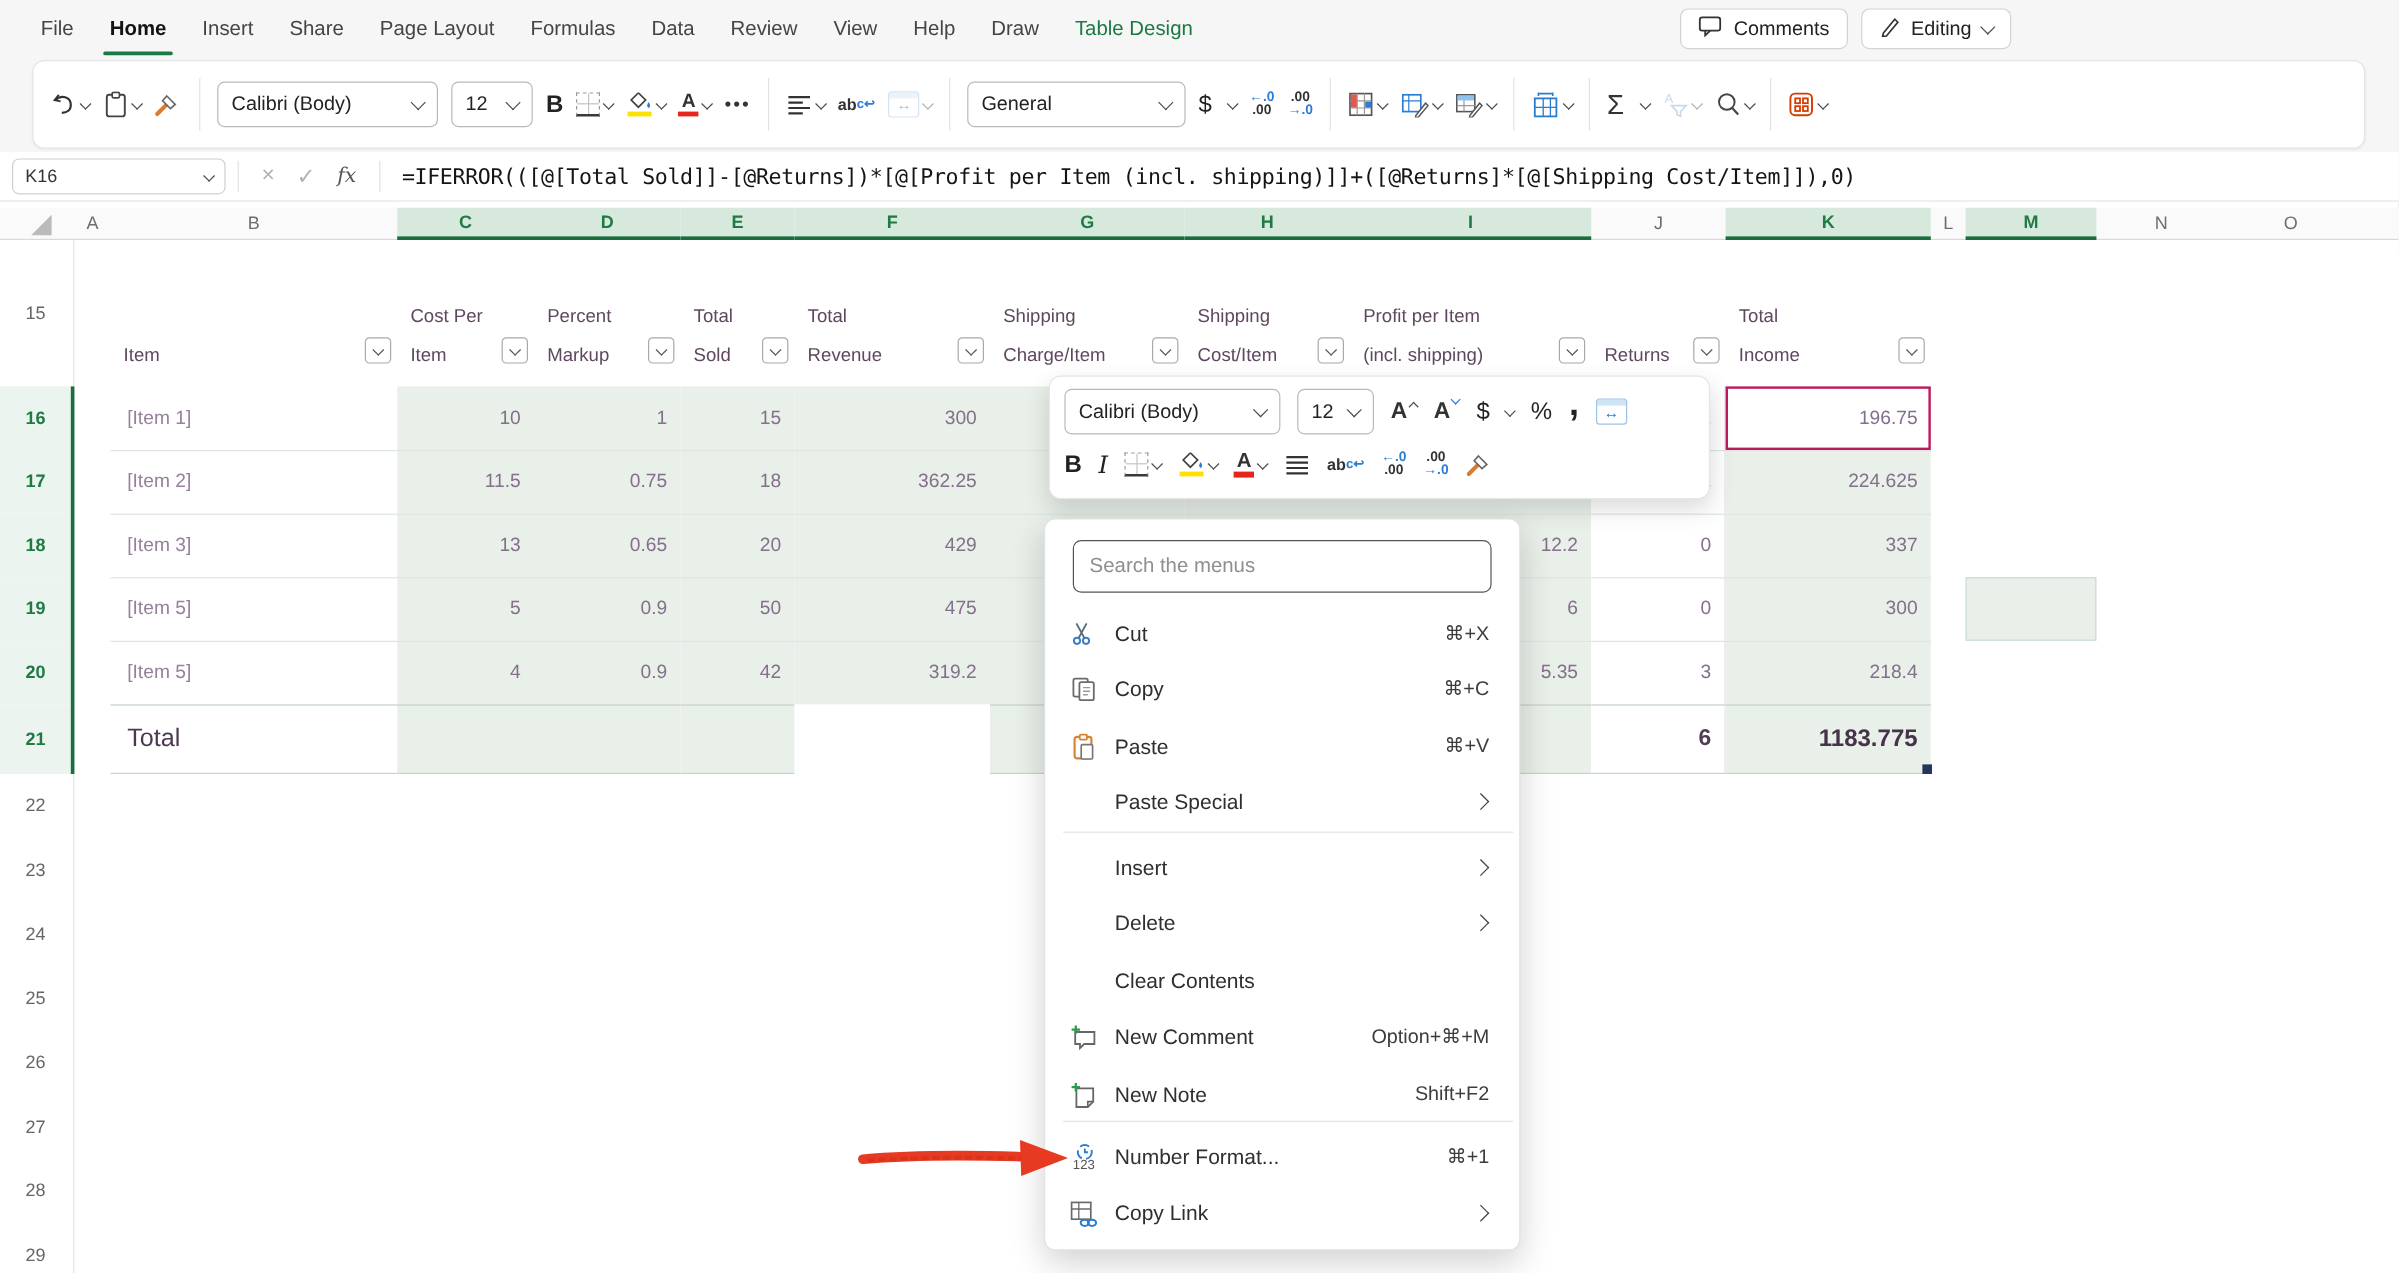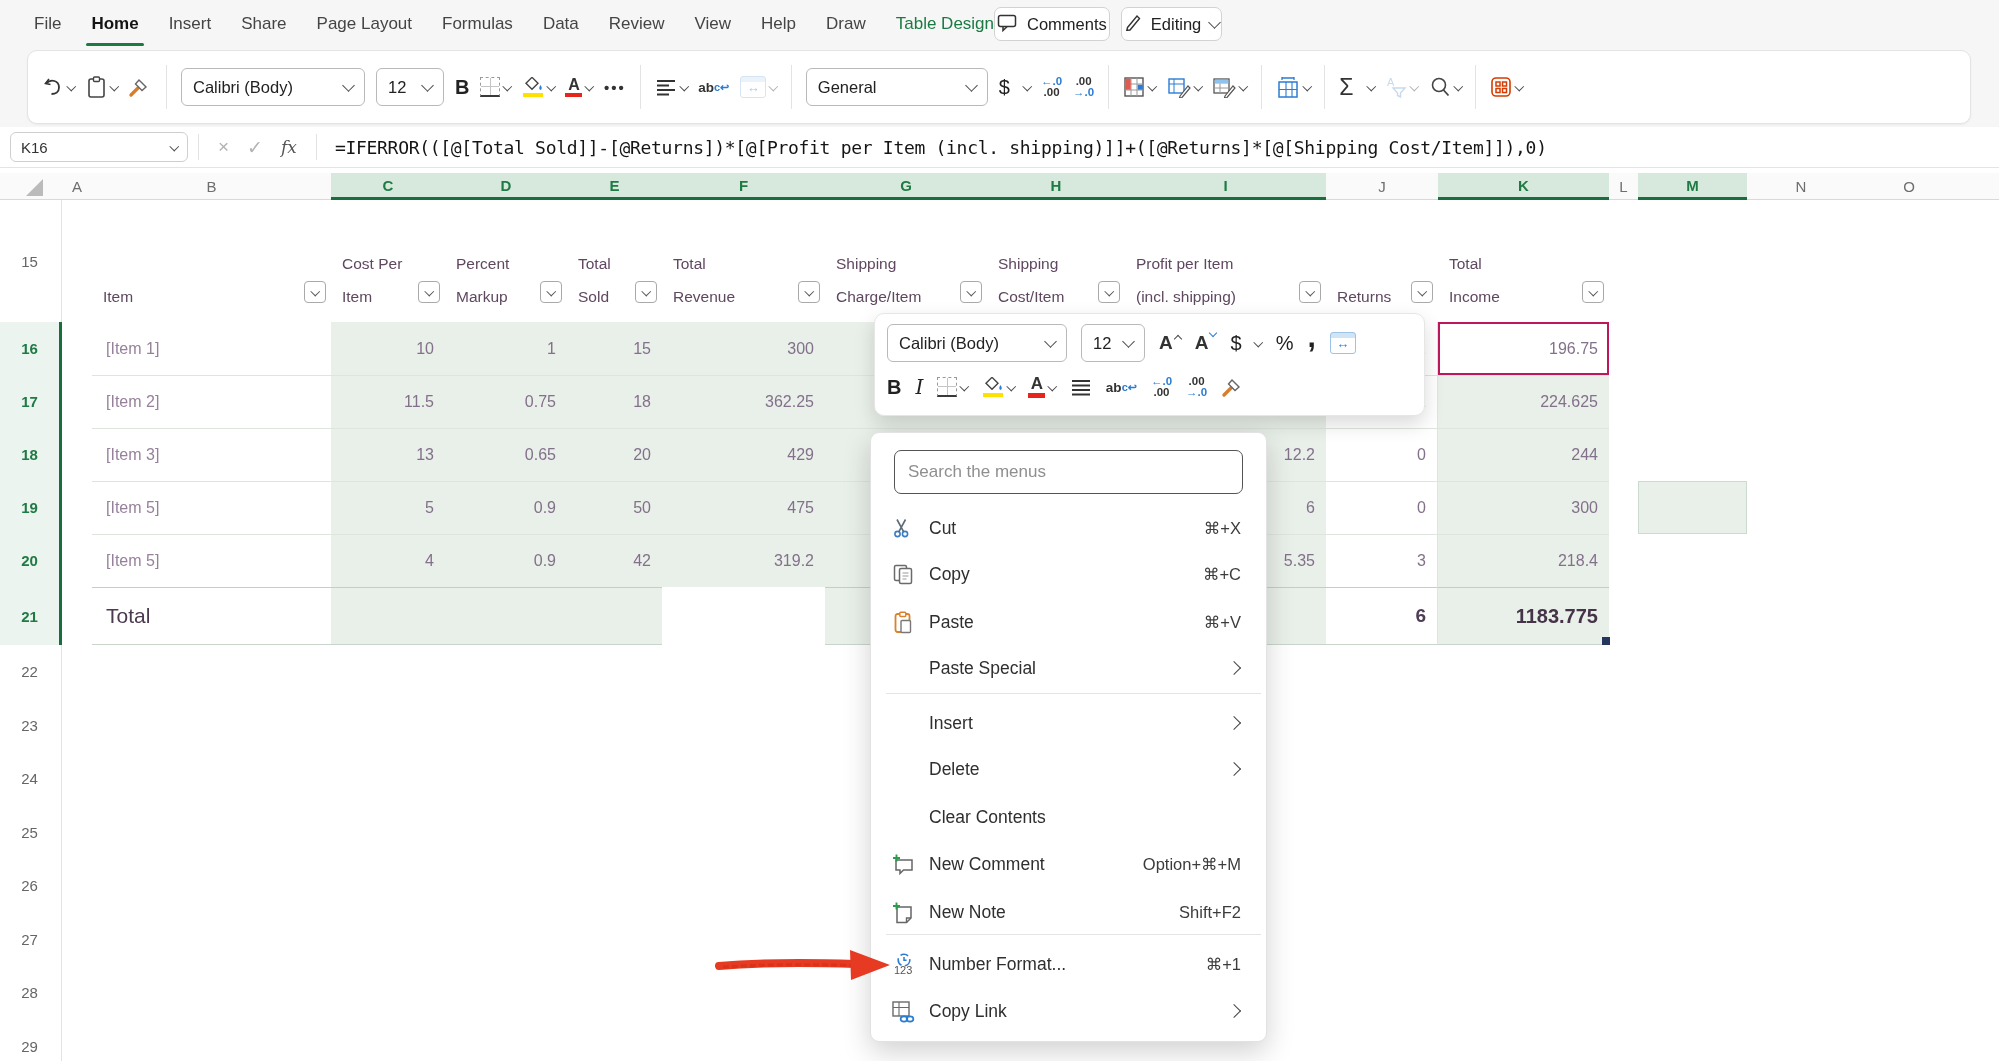--- a/index.html
+++ b/index.html
@@ -1,26 +1,26 @@
 <!DOCTYPE html>
 <html><head>
 <meta charset="utf-8">
 <style>
   html,body{margin:0;padding:0;background:#ddd;}
   .app{position:relative;width:1999px;height:1061px;background:#fff;font-family:"Liberation Sans",sans-serif;overflow:hidden;}
   .chrome{position:absolute;left:0;top:0;width:1999px;height:127px;background:#f6f6f6;}
   
-  .menubar{position:absolute;left:0;top:0;width:1692px;height:48px;display:flex;align-items:center;padding:0 16px 0 34px;box-sizing:border-box;}
+  .menubar{position:absolute;left:0;top:0;width:1692px;height:48px;display:flex;justify-content:space-between;align-items:center;padding:0 16px 0 34px;box-sizing:border-box;}
   .tabs{display:flex;align-items:center;gap:30px;height:48px;}
   .tab{position:relative;display:flex;align-items:center;height:48px;font-size:17px;color:#454545;white-space:nowrap;cursor:default;}
   .tab.active{color:#141414;font-weight:700;}
   .tab.active::after{content:"";position:absolute;left:-5px;right:-5px;bottom:2px;height:3.5px;background:#1b7a43;border-radius:2px;}
   .tab.tgreen{color:#1b7a43;}
   .mb-right{display:flex;gap:11px;}
-  .pill{display:flex;align-items:center;gap:9px;background:#fff;border:1px solid #d2d2d2;border-radius:7px;height:32px;padding:0 2px;font-size:16.5px;color:#222;}
+  .pill{display:flex;align-items:center;gap:9px;background:#fff;border:1px solid #d2d2d2;border-radius:7px;height:32px;padding:0 14px;font-size:16.5px;color:#222;}
   
   .tbcard{position:absolute;left:27px;top:50px;width:1944px;height:74px;background:#fff;border:1px solid #e4e4e4;border-radius:10px;display:flex;align-items:center;padding:0 14px;gap:11px;box-sizing:border-box;box-shadow:0 1px 2px rgba(0,0,0,.05);}
   .tsep{width:1px;height:44px;background:#e3e3e3;margin:0 3px;flex:none;}
   .tbtn{display:flex;align-items:center;gap:4px;color:#2f2f2f;flex:none;}
   .ddbox{border:1px solid #b9b9b9;border-radius:6px;height:38px;display:flex;align-items:center;justify-content:space-between;padding:0 11px;font-size:16.5px;color:#222;background:#fff;box-sizing:border-box;flex:none;}
   .chev{width:8px;height:8px;border-right:1.6px solid #4a4a4a;border-bottom:1.6px solid #4a4a4a;transform:rotate(45deg);display:inline-block;flex:none;margin-top:-4px;}
   .chev.tiny{width:5.5px;height:5.5px;margin-top:-2px;}
   .chev.up{transform:rotate(-135deg);margin-top:4px;}
   .chev-r{width:9px;height:9px;border-top:1.7px solid #444;border-right:1.7px solid #444;transform:rotate(45deg);display:inline-block;}
   .glyph-b{font-weight:700;font-size:20px;color:#222;}
@@ -420,21 +420,21 @@
       <div class="cell c-green sep ar" style="left:1438px;top:202px;width:171px;height:53px">224.625</div>
       <div class="cell c-white sep al" style="left:92px;top:255px;width:239px;height:53px">[Item 3]</div>
       <div class="cell c-green sep ar" style="left:331px;top:255px;width:114px;height:53px">13</div>
       <div class="cell c-green sep ar" style="left:445px;top:255px;width:122px;height:53px">0.65</div>
       <div class="cell c-green sep ar" style="left:567px;top:255px;width:95px;height:53px">20</div>
       <div class="cell c-green sep ar" style="left:662px;top:255px;width:163px;height:53px">429</div>
       <div class="cell c-green sep ar" style="left:825px;top:255px;width:162px;height:53px"></div>
       <div class="cell c-green sep ar" style="left:987px;top:255px;width:138px;height:53px"></div>
       <div class="cell c-green sep ar" style="left:1125px;top:255px;width:201px;height:53px">12.2</div>
       <div class="cell c-white jcol sep ar" style="left:1326px;top:255px;width:112px;height:53px">0</div>
-      <div class="cell c-green sep ar" style="left:1438px;top:255px;width:171px;height:53px">244</div>
+      <div class="cell c-green sep ar" style="left:1438px;top:255px;width:171px;height:53px">337</div>
       <div class="cell c-white sep al" style="left:92px;top:308px;width:239px;height:53px">[Item 5]</div>
       <div class="cell c-green sep ar" style="left:331px;top:308px;width:114px;height:53px">5</div>
       <div class="cell c-green sep ar" style="left:445px;top:308px;width:122px;height:53px">0.9</div>
       <div class="cell c-green sep ar" style="left:567px;top:308px;width:95px;height:53px">50</div>
       <div class="cell c-green sep ar" style="left:662px;top:308px;width:163px;height:53px">475</div>
       <div class="cell c-green sep ar" style="left:825px;top:308px;width:162px;height:53px"></div>
       <div class="cell c-green sep ar" style="left:987px;top:308px;width:138px;height:53px"></div>
       <div class="cell c-green sep ar" style="left:1125px;top:308px;width:201px;height:53px">6</div>
       <div class="cell c-white jcol sep ar" style="left:1326px;top:308px;width:112px;height:53px">0</div>
       <div class="cell c-green sep ar" style="left:1438px;top:308px;width:171px;height:53px">300</div>

